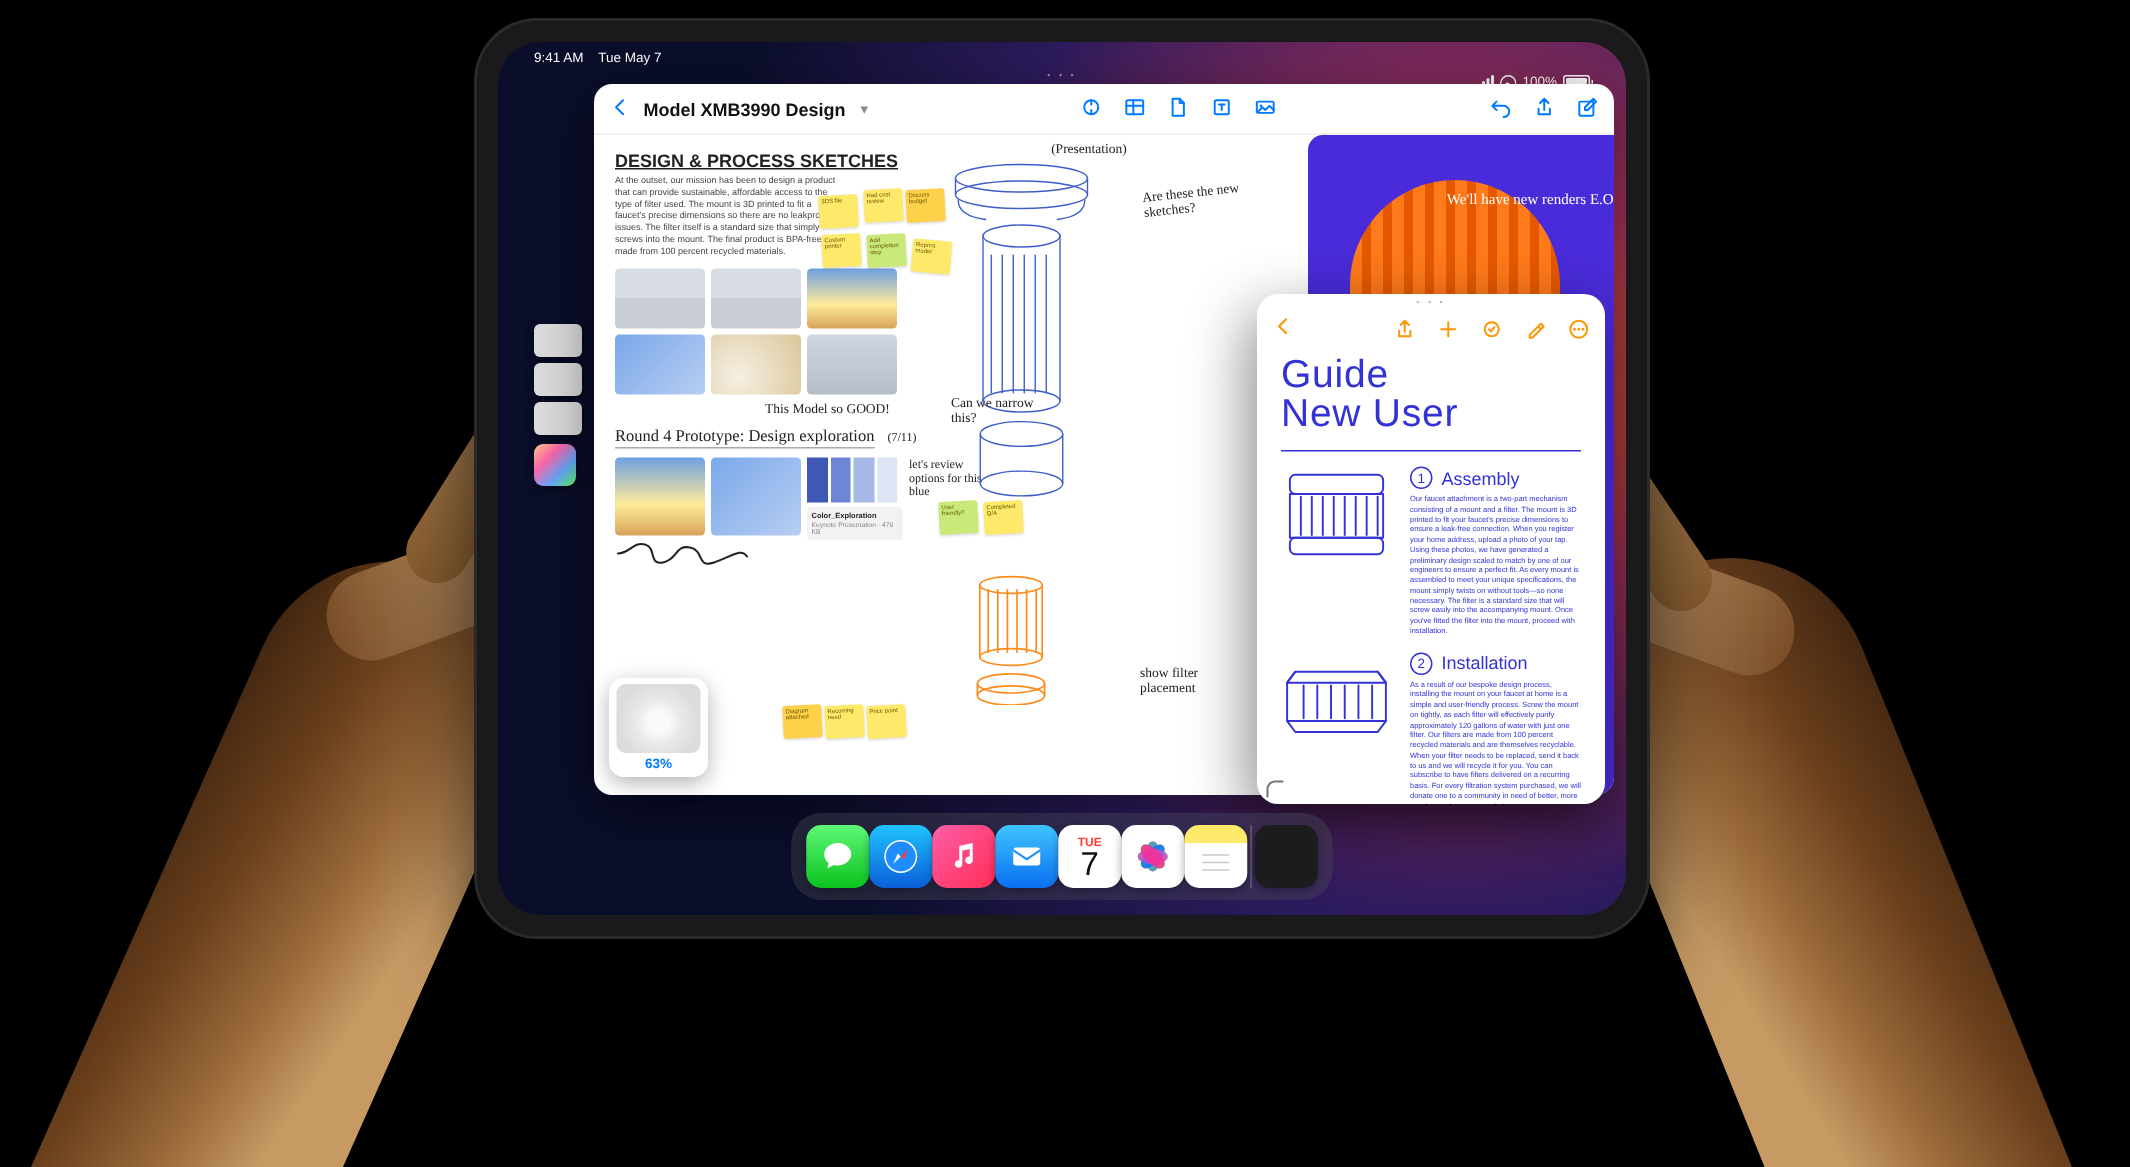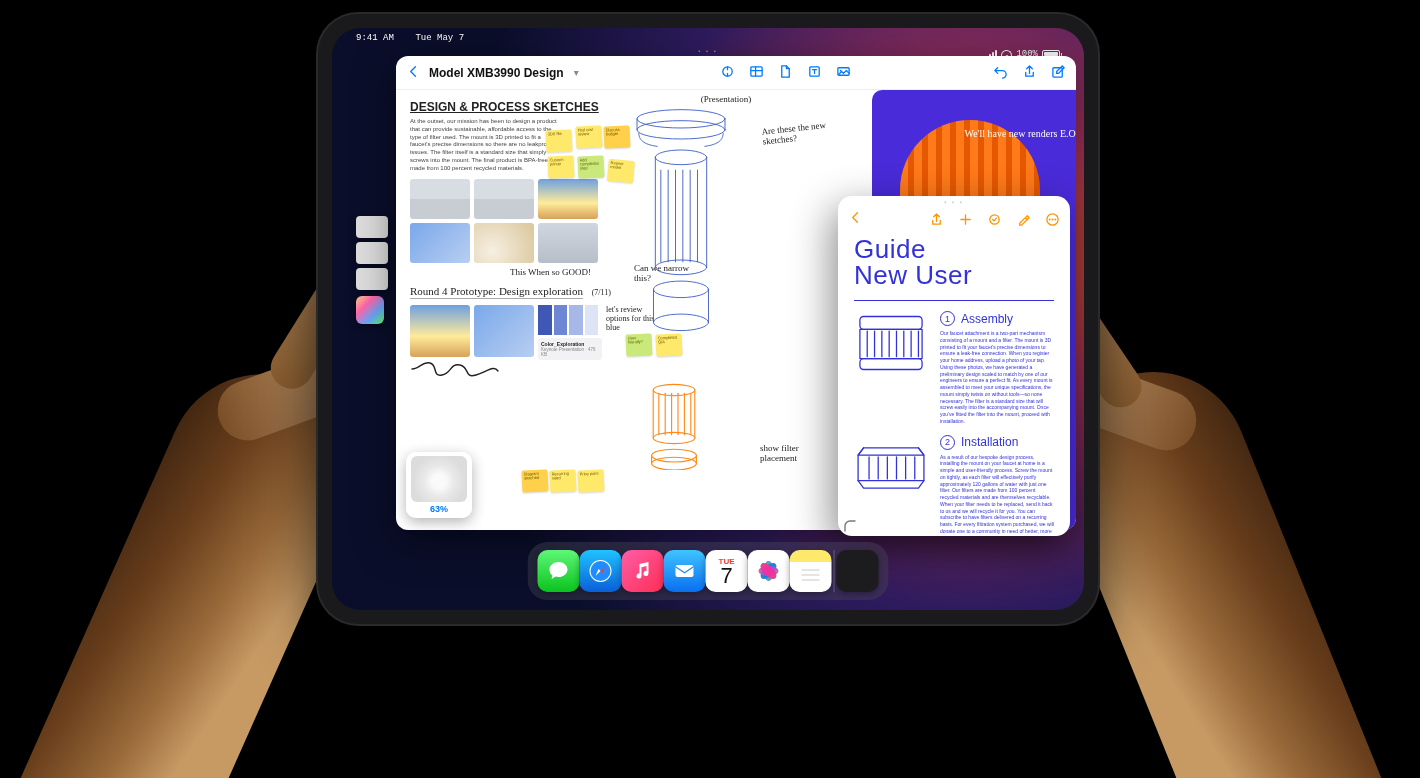--- a/index.html
+++ b/index.html
@@ -20,21 +20,21 @@
   }
   .screen {
     width: 100%; height: 100%;
     background: radial-gradient(circle at 85% 40%, #ff6a00 0%, #a0305a 22%, #2d1b5e 48%, #0a0e2a 72%);
     border-radius: 28px; position: relative; overflow: hidden;
   }
   
   .statusbar {
     position: absolute; top: 0; left: 0; right: 0; height: 20px;
     display: flex; justify-content: space-between; align-items: center;
-    padding: 2px 24px; color: #fff; font-size: 9px; font-weight: 500; font-family: Liberation Mono, monospace;
+    padding: 2px 24px; color: #fff; font-size: 9px; font-weight: 500;
   }
   .status-right { display: flex; gap: 4px; align-items: center; margin-top: 32px; }
   .battery { width: 18px; height: 8px; border: 1px solid #fff; border-radius: 2px; position: relative; }
   .battery::after { content:''; position:absolute; right:-3px; top:2px; width:1.5px; height:3px; background:#fff; border-radius:0 1px 1px 0;}
   .battery-fill { position:absolute; inset:1px; background:#fff; border-radius:1px;}
   .signal { display:flex; gap:1px; align-items:flex-end; }
   .signal span { width:2px; background:#fff; border-radius:1px;}
   .signal span:nth-child(1){height:3px}.signal span:nth-child(2){height:5px}.signal span:nth-child(3){height:7px}.signal span:nth-child(4){height:9px}
   .wifi { width:11px; height:8px; position:relative; }
   .wifi::before{content:'';position:absolute;bottom:0;left:50%;width:3px;height:3px;background:#fff;border-radius:50%;transform:translateX(-50%);}
@@ -294,21 +294,21 @@
           <div class="sticky" style="left:212px;top:70px;transform:rotate(5deg)">Reprint model</div>
 
           <div class="photo-grid">
             <div class="ph b1"></div>
             <div class="ph b1"></div>
             <div class="ph b2"></div>
             <div class="ph b3"></div>
             <div class="ph b4"></div>
             <div class="ph b6"></div>
           </div>
-          <div class="hand" style="font-size:9px;margin:4px 0 0 100px">This When so GOOD!</div>
+          <div class="hand" style="font-size:9px;margin:4px 0 0 100px">This Model so GOOD!</div>
 
           <div class="subhead hand">
             <span class="rule-line">Round 4 Prototype: Design exploration</span>
             <span class="date-tag">(7/11)</span>
           </div>
           <div style="display:flex;gap:4px;margin-top:6px;align-items:flex-start">
             <div class="ph b2" style="width:60px;height:52px"></div>
             <div class="ph b3" style="width:60px;height:52px"></div>
             <div style="width:64px">
               <div class="swatches">

